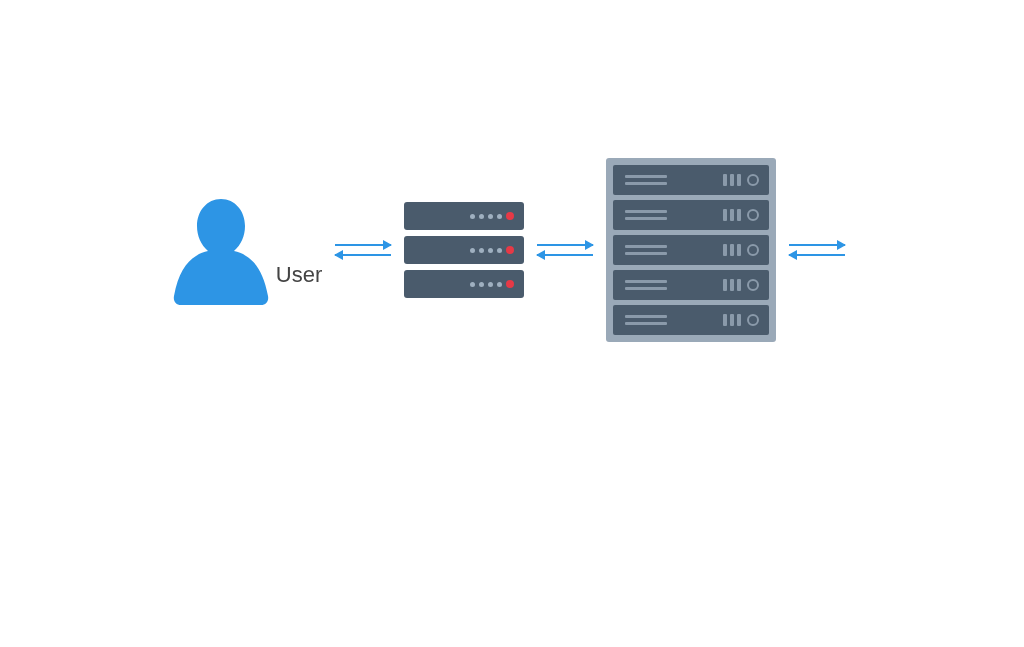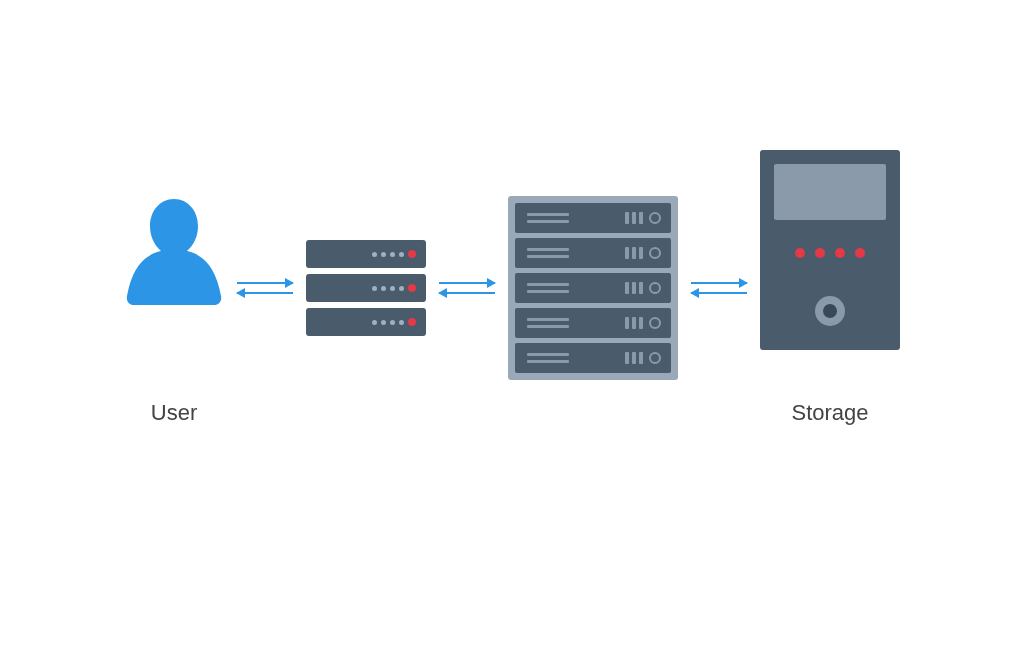--- a/index.html
+++ b/index.html
@@ -1,20 +1,20 @@
 <!DOCTYPE html>
 <html><head>
   <meta charset="utf-8">
   <style>
     * { box-sizing: border-box; margin: 0; padding: 0; }
     body { width: 1024px; height: 647px; background: #ffffff; font-family: Arial, Helvetica, sans-serif; position: relative; }
 
     .diagram { position: absolute; left: 0; right: 0; top: 150px; display: flex; align-items: center; justify-content: center; gap: 0; }
 
-    .node { display: flex; flex-direction: column; align-items: center; }
+    .node { display: flex; flex-direction: row; align-items: center; }
     .icon-box { height: 200px; display: flex; align-items: center; justify-content: center; }
     .label { margin-top: 50px; font-size: 22px; color: #444; text-align: center; }
 
     
     .arrows { display: flex; flex-direction: column; gap: 8px; align-items: center; justify-content: center; height: 200px; margin: 0 8px; }
     .arrow { width: 56px; height: 2px; background: #2d95e5; position: relative; }
     .arrow::after { content: ""; position: absolute; top: -4px; width: 0; height: 0; border-top: 5px solid transparent; border-bottom: 5px solid transparent; }
     .arrow.right::after { right: -1px; border-left: 9px solid #2d95e5; }
     .arrow.left::after  { left: -1px;  border-right: 9px solid #2d95e5; }
 
@@ -189,31 +189,14 @@
         </div>
       </div>
     </div>
   </div>
 
   <div class="arrows">
     <div class="arrow right"></div>
     <div class="arrow left"></div>
   </div>
 
-  <div class="node storage-n">
-    <div class="icon-box">
-      <div class="storage">
-        <div class="storage-screen"></div>
-        <div class="storage-dots">
-          <span class="sd"></span>
-            <span class="sd"></span>
-            <span class="sd"></span>
-            <span class="sd"></span>
-        </div>
-        <div class="storage-btn">
-            <div class="storage-btn-inner"></div>
-          </div>
-      </div>
-    </div>
-    <div class="label">Storage</div>
-  </div>
 
 </div>
 
 </body></html>

